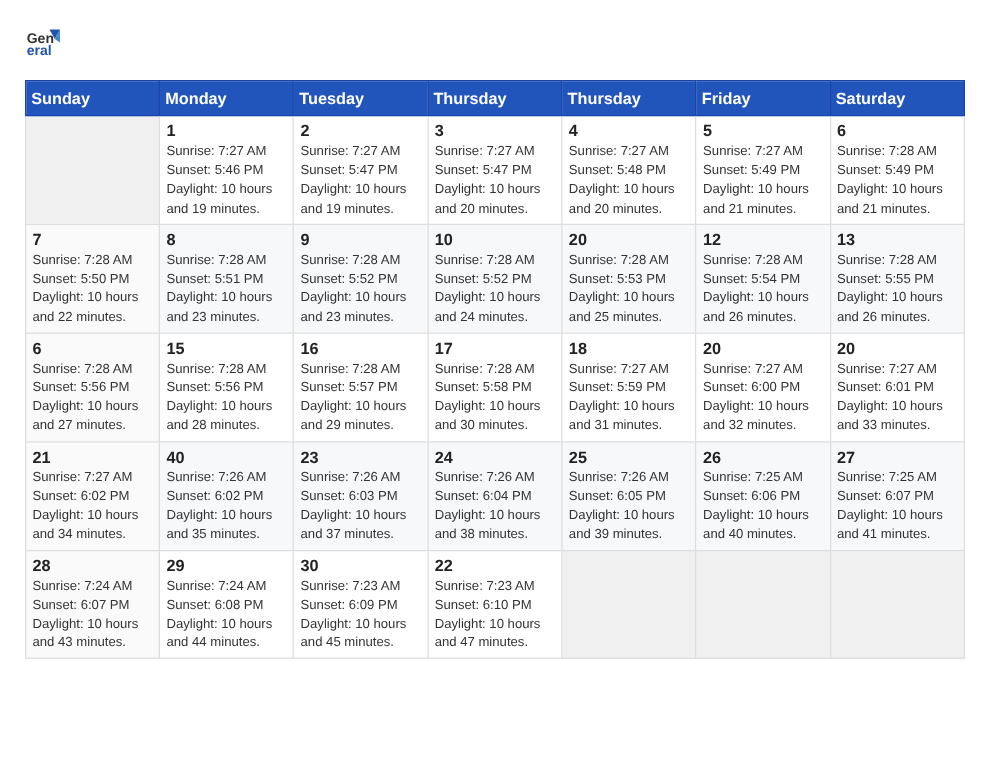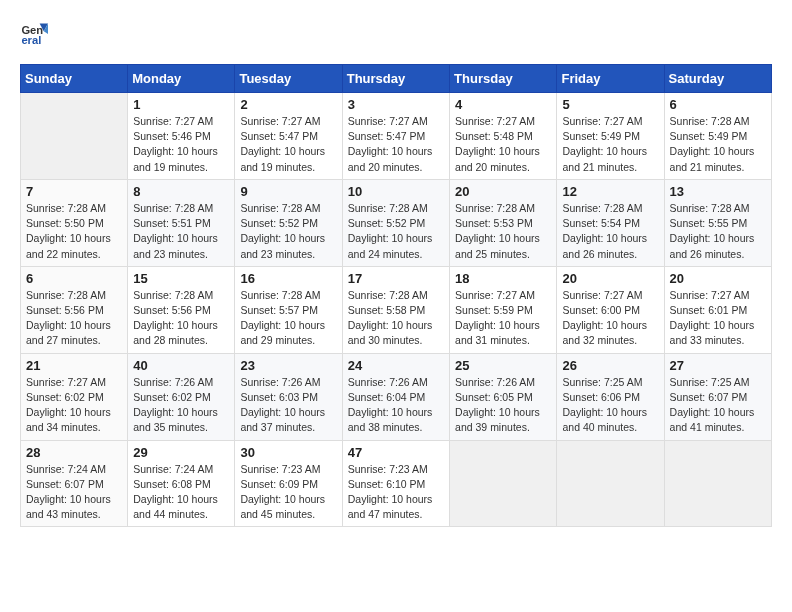--- a/index.html
+++ b/index.html
@@ -334,21 +334,21 @@
 and 44 minutes.</div>
         </td>
         <td>
           <span class="day-number">30</span>
           <div class="day-info" style="white-space: pre-line;">Sunrise: 7:23 AM
 Sunset: 6:09 PM
 Daylight: 10 hours
 and 45 minutes.</div>
         </td>
         <td>
-          <span class="day-number">47</span>
+          <span class="day-number">22</span>
           <div class="day-info" style="white-space: pre-line;">Sunrise: 7:23 AM
 Sunset: 6:10 PM
 Daylight: 10 hours
 and 47 minutes.</div>
         </td>
         <td class="empty-cell"></td>
         <td class="empty-cell"></td>
         <td class="empty-cell"></td>
       </tr>
     </tbody>

